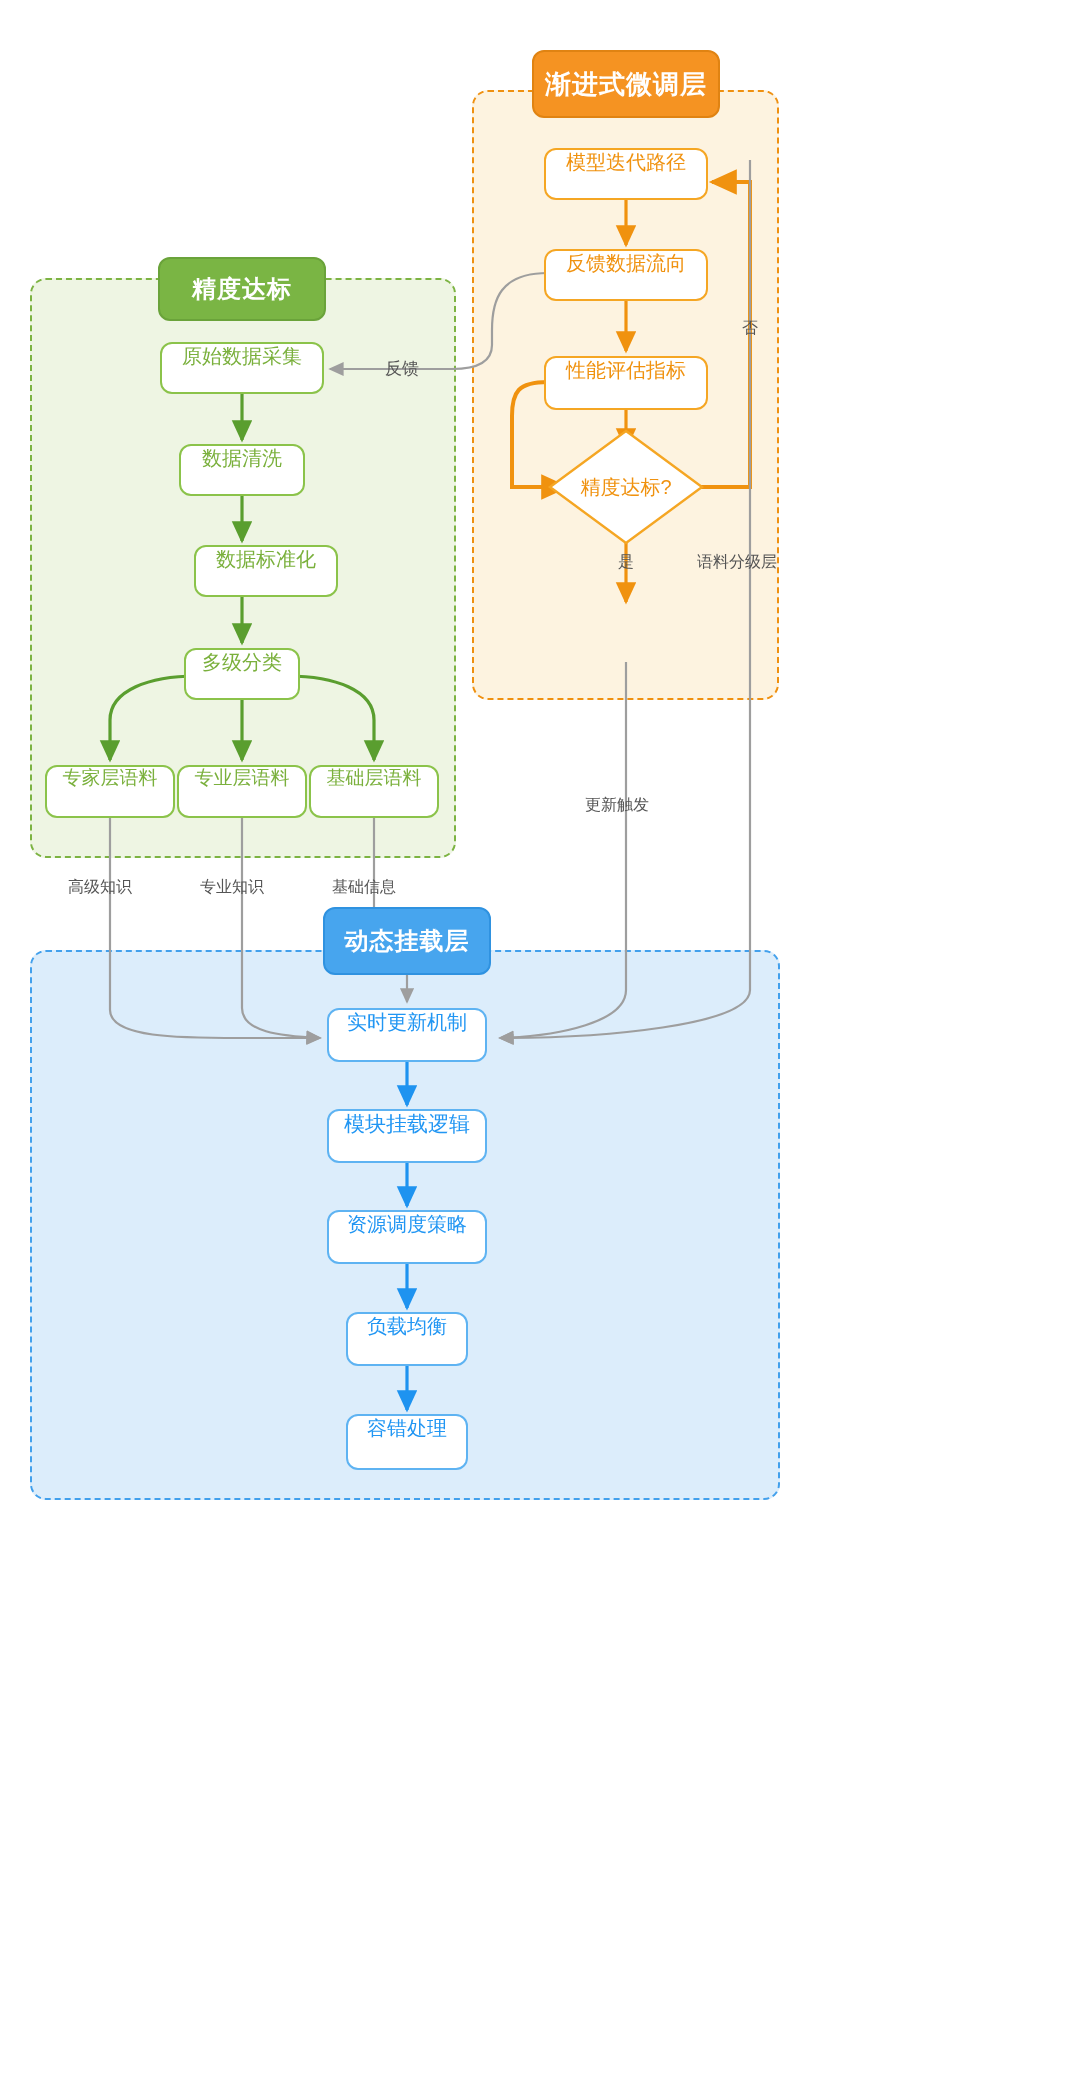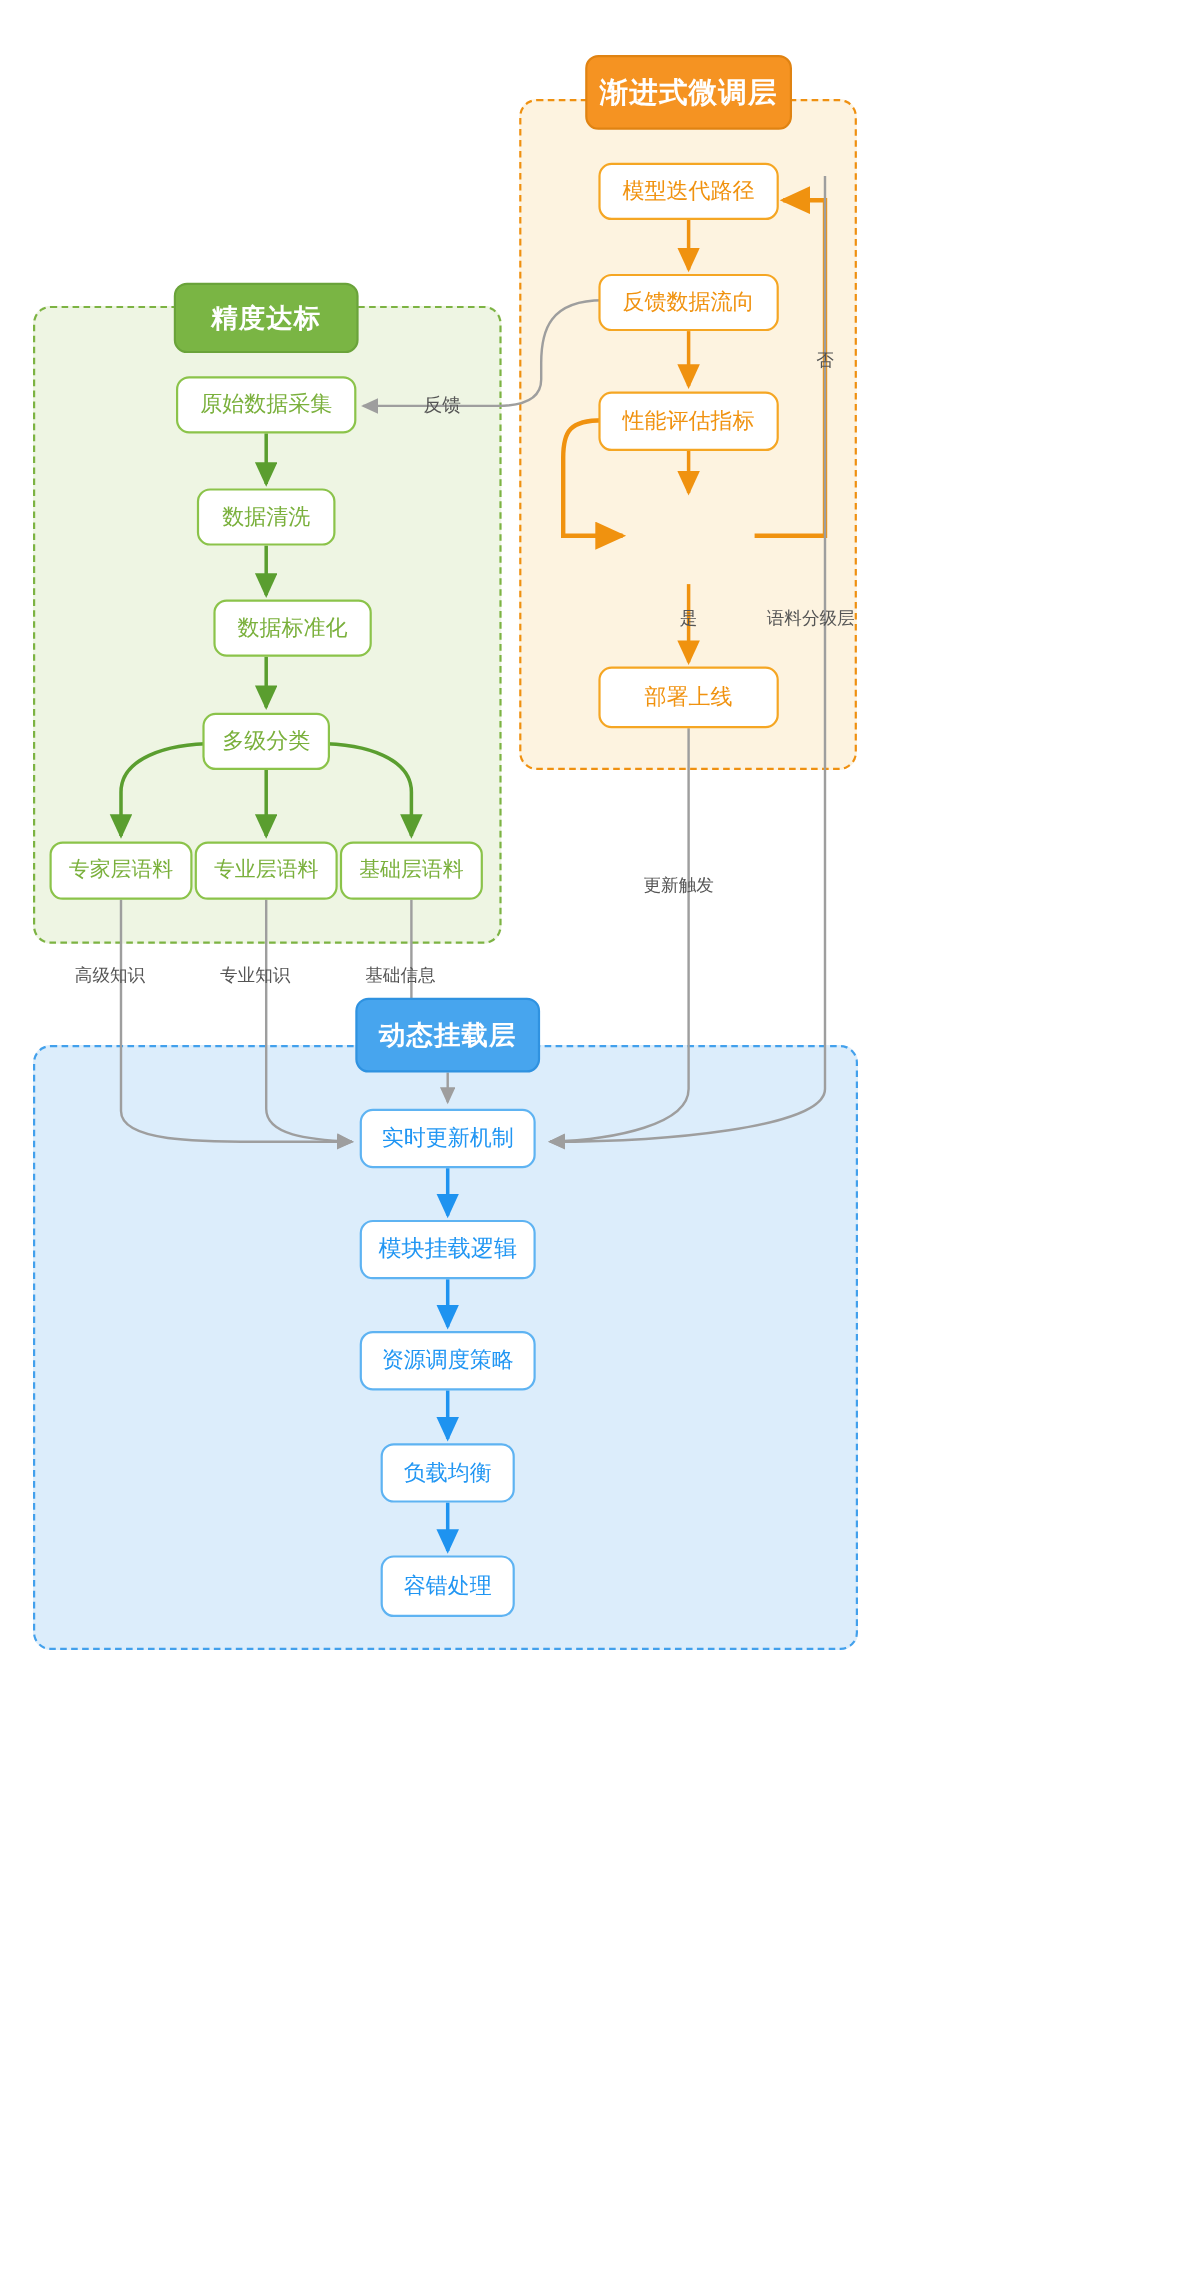--- a/index.html
+++ b/index.html
@@ -26,21 +26,21 @@
     box-sizing:border-box;z-index:6;
   }
   .title-green{background:#7ab544;border:2px solid #6aa33a;}
   .title-orange{background:#f59322;border:2px solid #e08312;}
   .title-blue{background:#47a5ee;border:2px solid #2f92e0;}
 
   
   .node{
     position:absolute;box-sizing:border-box;background:#ffffff;
     border-radius:12px;border-width:2px;border-style:solid;
-    display:flex;align-items:center;justify-content:center;
+    display:flex;justify-content:center;
     text-align:center;line-height:1.2;z-index:5;white-space:nowrap;
   }
   .n-green{border-color:#8bc34a;color:#7ab03c;}
   .n-orange{border-color:#f5a623;color:#f0920f;}
   .n-blue{border-color:#5eb3f2;color:#2196f3;}
 
   
   .diamond-wrap{position:absolute;z-index:5;}
   .diamond-wrap .dtext{
     position:absolute;left:0;top:0;width:100%;height:100%;
@@ -161,24 +161,27 @@
   </div>
 
   <div class="node n-orange" style="left:544px;top:249px;width:164px;height:52px;font-size:20px;">
     <span>反馈数据流向</span>
   </div>
 
   <div class="node n-orange" style="left:544px;top:356px;width:164px;height:54px;font-size:20px;">
     <span>性能评估指标</span>
   </div>
 
-
-  <div class="node n-orange" style="left:544px;top:606px;width:164px;height:56px;font-size:20px;">
-    <span>部署上线</span>
-  </div>
+  <div class="diamond-wrap" style="left:546px;top:427px;width:160px;height:120px;">
+    <svg width="160" height="120" viewBox="0 0 160 120">
+      <polygon points="80,4 156,60 80,116 4,60" fill="#ffffff" stroke="#f5a623" stroke-width="2.4"></polygon>
+    </svg>
+    <div class="dtext" style="font-size:20px;">精度达标?</div>
+  </div>
+
 
   <div class="node n-blue" style="left:327px;top:1008px;width:160px;height:54px;font-size:20px;">
     <span>实时更新机制</span>
   </div>
 
   <div class="node n-blue" style="left:327px;top:1109px;width:160px;height:54px;font-size:21px;">
     <span>模块挂载逻辑</span>
   </div>
 
   <div class="node n-blue" style="left:327px;top:1210px;width:160px;height:54px;font-size:20px;">

